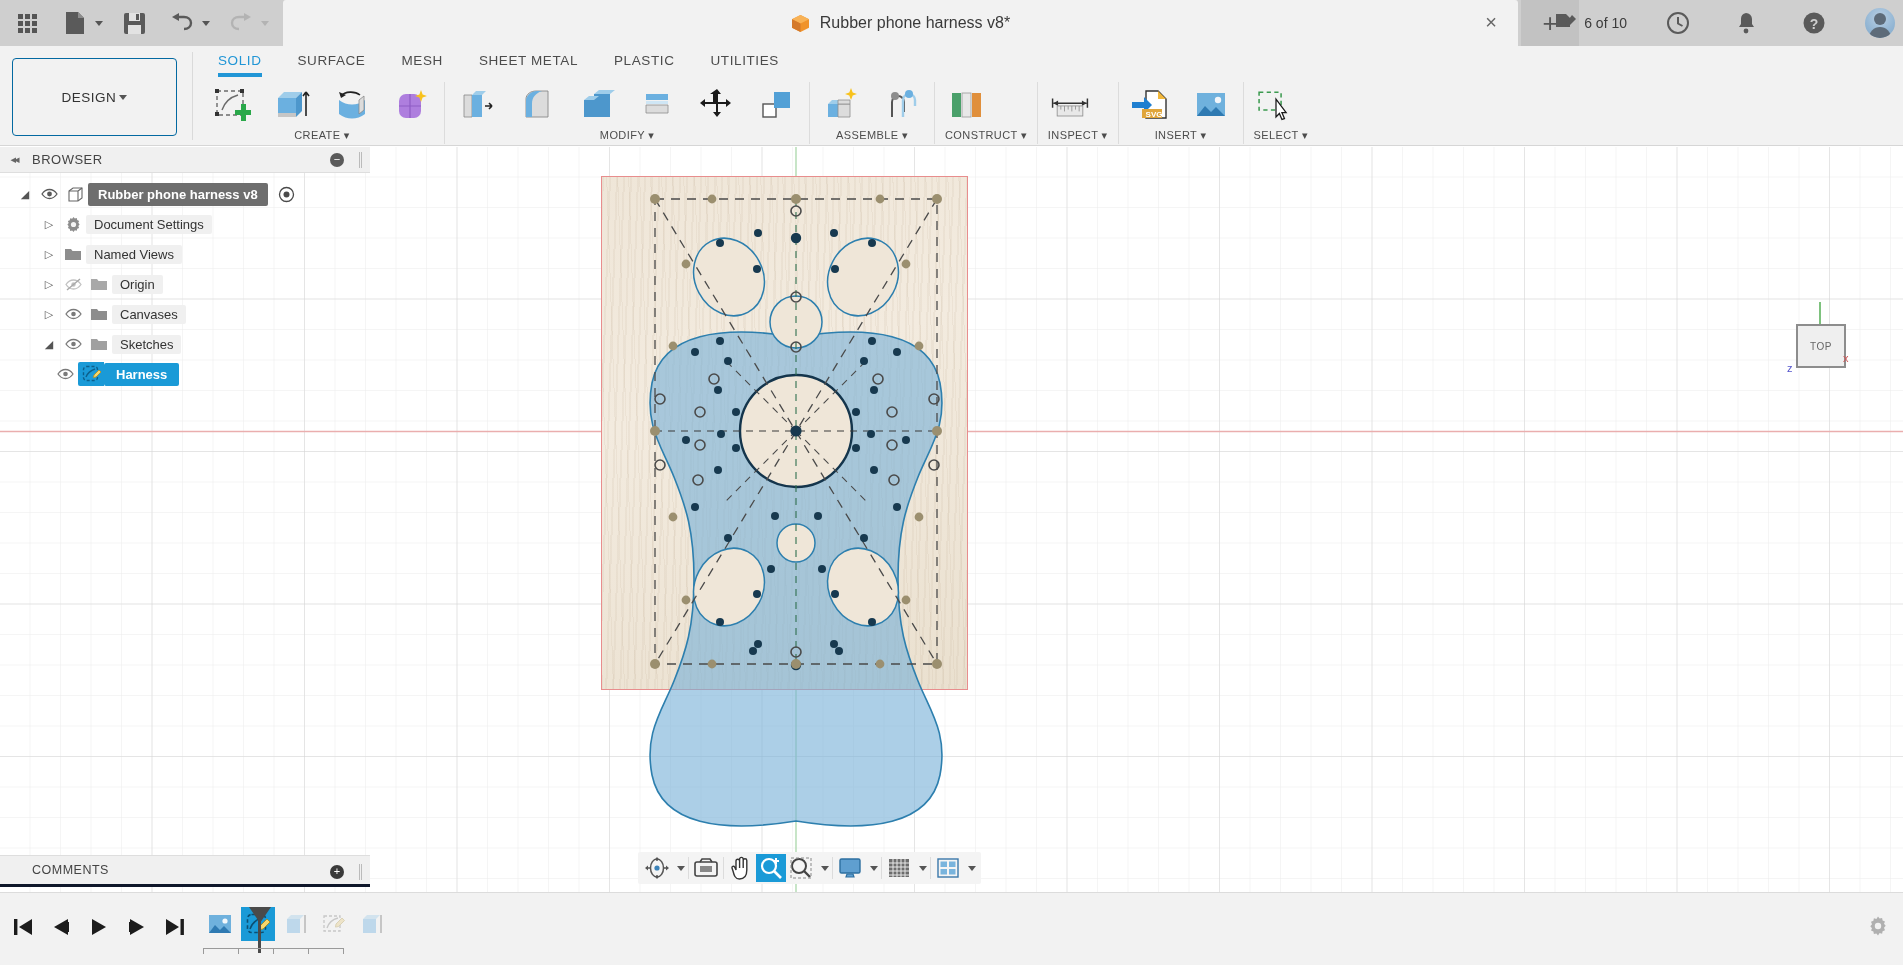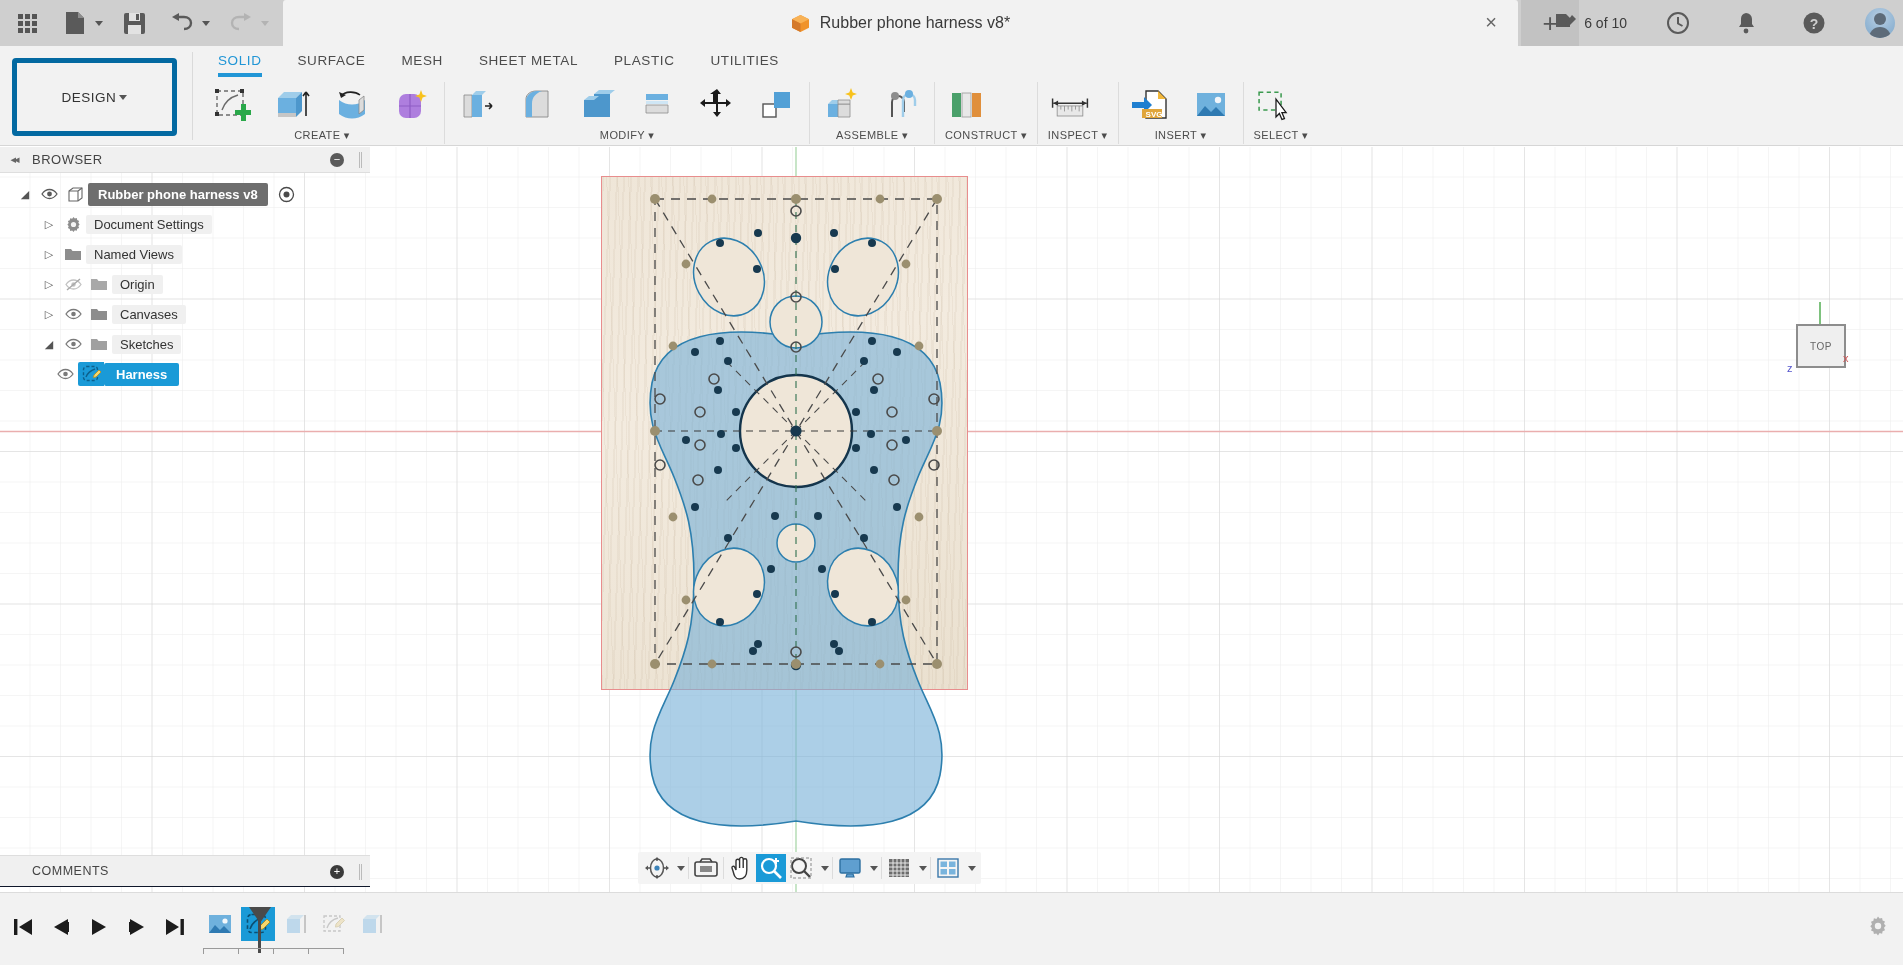--- a/index.html
+++ b/index.html
@@ -42,21 +42,21 @@
      position:relative; overflow:hidden; }
   #avatar::before{content:"";position:absolute;left:9px;top:5px;width:12px;height:12px;
      border-radius:50%;background:#5d6b79;}
   #avatar::after{content:"";position:absolute;left:4px;top:19px;width:22px;height:16px;
      border-radius:11px 11px 0 0;background:#5d6b79;}
 
   
   #ribbon { position:absolute; left:0; top:46px; width:1903px; height:100px;
      background:#f2f2f2; border-bottom:1px solid #d6d6d6; }
   #design-btn { position:absolute; left:12px; top:12px; width:165px; height:78px;
-     background:#f2f2f2; border:5px solid #0369a1; border-radius:4px;
+     background:#f2f2f2; border:1px solid #0369a1; border-radius:4px;
      display:flex; align-items:center; justify-content:center;
      font-size:13.5px; letter-spacing:.5px; color:#333; cursor:pointer; }
   #ribbon-sep { position:absolute; left:192px; top:6px; width:1px; height:88px;
      background:#dadada; }
   #rtabs { position:absolute; left:200px; top:3px; height:28px; display:flex;
      align-items:flex-start; gap:0; }
   .rtab { padding:4px 18px 0; font-size:13.5px; letter-spacing:.6px;
      color:#4c4c4c; cursor:pointer; text-align:center; }
   .rtab.active { color:#2196d6; }
   .rtab.active::after { content:""; display:block; height:3.5px;
@@ -98,21 +98,21 @@
   .tlabel { padding:2px 8px; border-radius:2px; background:#f0f0f0; }
   .trow.sel .tlabel { background:#6e6e6e; color:#fff; font-weight:bold;
      padding:4px 10px; }
   .trow.selblue .tlabel { background:#1a9ad7; color:#fff; font-weight:bold;
      padding:4px 12px; }
   .trow.selblue .ticon { background:#1a9ad7; height:24px; align-items:center;
      border-radius:2px 0 0 2px; }
   #root-eye2 { margin-left:6px; }
 
   #comments { position:absolute; left:0; top:855px; width:370px; height:32px;
-     background:#f0f0f0; border-top:1px solid #dedede; border-bottom:1px solid #0f172a;
+     background:#f0f0f0; border-top:1px solid #dedede; border-bottom:3px solid #0f172a;
      display:flex; align-items:center; }
   #comments-label { font-size:12.5px; color:#444; letter-spacing:.5px;
      margin-left:32px; }
   #comments-add { position:absolute; right:26px; top:9px; width:14px;height:14px;
      border-radius:50%; background:#3a3a3a; color:#fff; font-size:11px;
      line-height:13px; text-align:center; cursor:pointer; }
   #comments-grip { position:absolute; right:8px; top:8px; width:3px; height:16px;
      border-left:1px solid #bbb; border-right:1px solid #bbb; }
   #vp-clip { position:absolute; left:0; top:147px; width:1903px; height:745px;
      overflow:hidden; }

